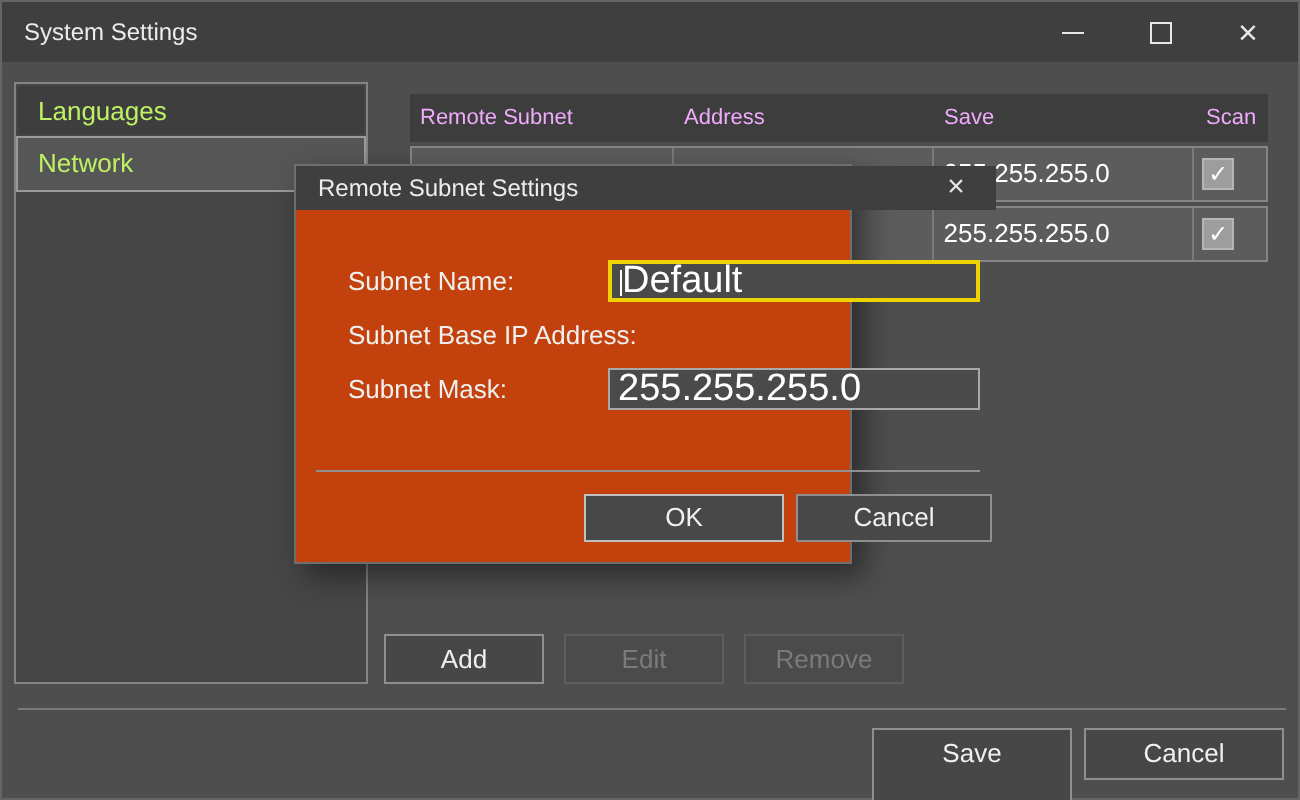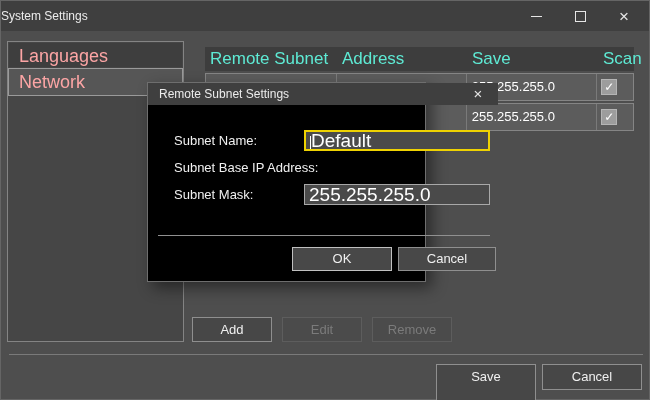--- a/index.html
+++ b/index.html
@@ -13,37 +13,37 @@
   }
   .window {
     position:absolute; left:0; top:0; width:650px; height:400px;
     background:#4e4e4e; border:1px solid #656565;
   }
   
   .titlebar {
     position:absolute; left:0; top:0; width:648px; height:30px;
     background:#3f3f3f; display:flex; align-items:center;
   }
-  .titlebar .title { font-size:12px; color:#ececec; }
+  .titlebar .title { font-size:12px; padding-left:11px; color:#ececec; }
   .caption-buttons { position:absolute; right:3px; top:0; height:30px; display:flex; }
   .cap-btn { width:44px; height:30px; display:flex; align-items:center; justify-content:center; cursor:default; }
   .min-bar { width:11px; height:1px; background:#e6e6e6; }
   .max-box { width:11px; height:11px; border:1px solid #e6e6e6; }
   .close-x { font-size:17px; line-height:1; color:#e6e6e6; font-weight:400; }
   
   .sidebar {
     position:absolute; left:6px; top:40px; width:177px; height:301px;
     background:#464646; border:1px solid #848484;
   }
-  .side-item { height:26px; line-height:26px; padding-left:10px; font-size:18px; background:#3e3e3e; border:1px solid #464646; color:#fca5a5; }
+  .side-item { height:26px; line-height:26px; padding-left:10px; font-size:13px; background:#3e3e3e; border:1px solid #464646; color:#bef264; }
   .side-item.selected { height:28px; line-height:26px; background:#565656; border:1px solid #9a9a9a; }
   
   .table { position:absolute; left:204px; top:46px; width:429px; }
   .thead { display:flex; height:24px; background:#3d3d3d; }
-  .th { font-size:17px; line-height:24px; padding-left:5px; color:#5eead4; }
+  .th { font-size:11px; line-height:24px; padding-left:5px; color:#f0abfc; }
   .c0 { width:132px; } .c1 { width:130px; } .c2 { width:131px; } .c3 { width:36px; }
   .trow { display:flex; height:28px; margin-top:2px; background:#5c5c5c; border:1px solid #858585; align-items:center; }
   .td { font-size:13px; color:#ffffff; padding-left:5px; height:26px; line-height:26px; border-right:1px solid #7a7a7a; overflow:hidden; white-space:nowrap; }
   .checkbox {
     width:16px; height:16px; margin-left:4px; background:#9d9d9d; border:1px solid #b5b5b5;
     color:#ffffff; font-size:12px; line-height:14px; text-align:center; display:inline-block;
   }
   .td.chk { border-right:none; padding-left:0; display:flex; align-items:center; }
   
   .btn {
@@ -53,21 +53,21 @@
   .btn.disabled { background:#4b4b4b; border-color:#5d5d5d; color:#7b7b7b; }
   .btn-add { left:191px; top:316px; width:80px; }
   .btn-edit { left:281px; top:316px; width:80px;text-align:center; }
   .btn-remove { left:371px; top:316px; width:80px; }
   .footer-sep { position:absolute; left:8px; top:353px; width:634px; height:1px; background:#7a7a7a; }
   .btn-save { left:435px; top:363px; width:100px; height:42px; line-height:24px; }
   .btn-footer-cancel { left:541px; top:363px; width:100px; height:26px; line-height:24px; }
   
   .dialog {
     position:absolute; left:146px; top:81px; width:279px; height:200px;
-    background:#000000; border:1px solid #6e6e6e;
+    background:#c2410c; border:1px solid #6e6e6e;
     box-shadow:6px 6px 14px rgba(0,0,0,0.45);
     z-index:10;
   }
   .dlg-titlebar { position:absolute; left:0; top:0; width:350px; height:22px; background:#3f3f3f; }
   .dlg-title { font-size:12px; line-height:22px; padding-left:11px; color:#ececec; }
   .dlg-close { position:absolute; right:6px; top:0; width:28px; height:22px; text-align:center; line-height:21px; font-size:15px; color:#e6e6e6; cursor:default; }
   .dlg-label { position:absolute; left:26px; height:22px; line-height:22px; font-size:13px; color:#f0f0f0; }
   .dlg-input {
     position:absolute; left:156px; width:186px; height:21px;
     background:#4a4a4a; border:1px solid #a8a8a8; color:#ffffff;

